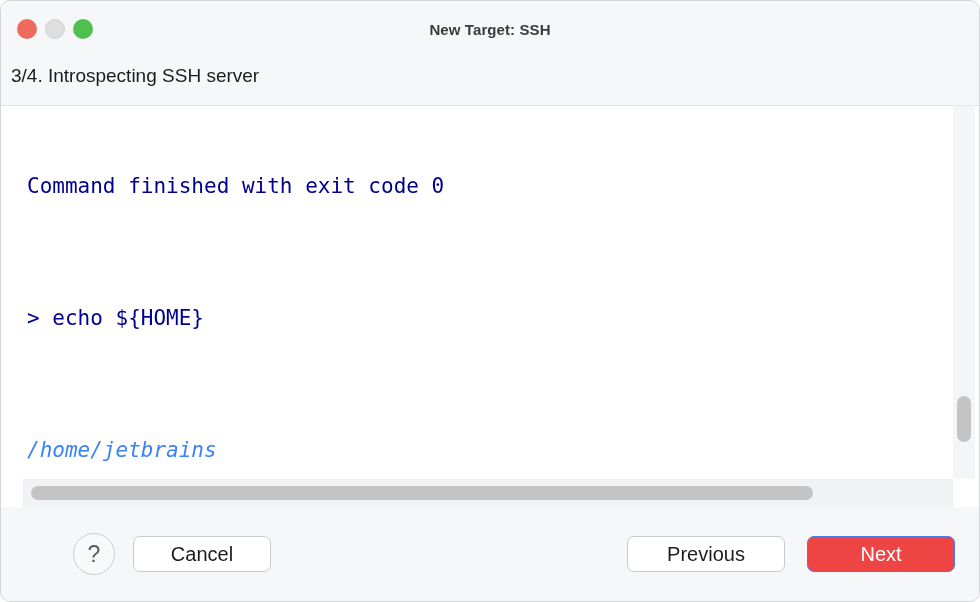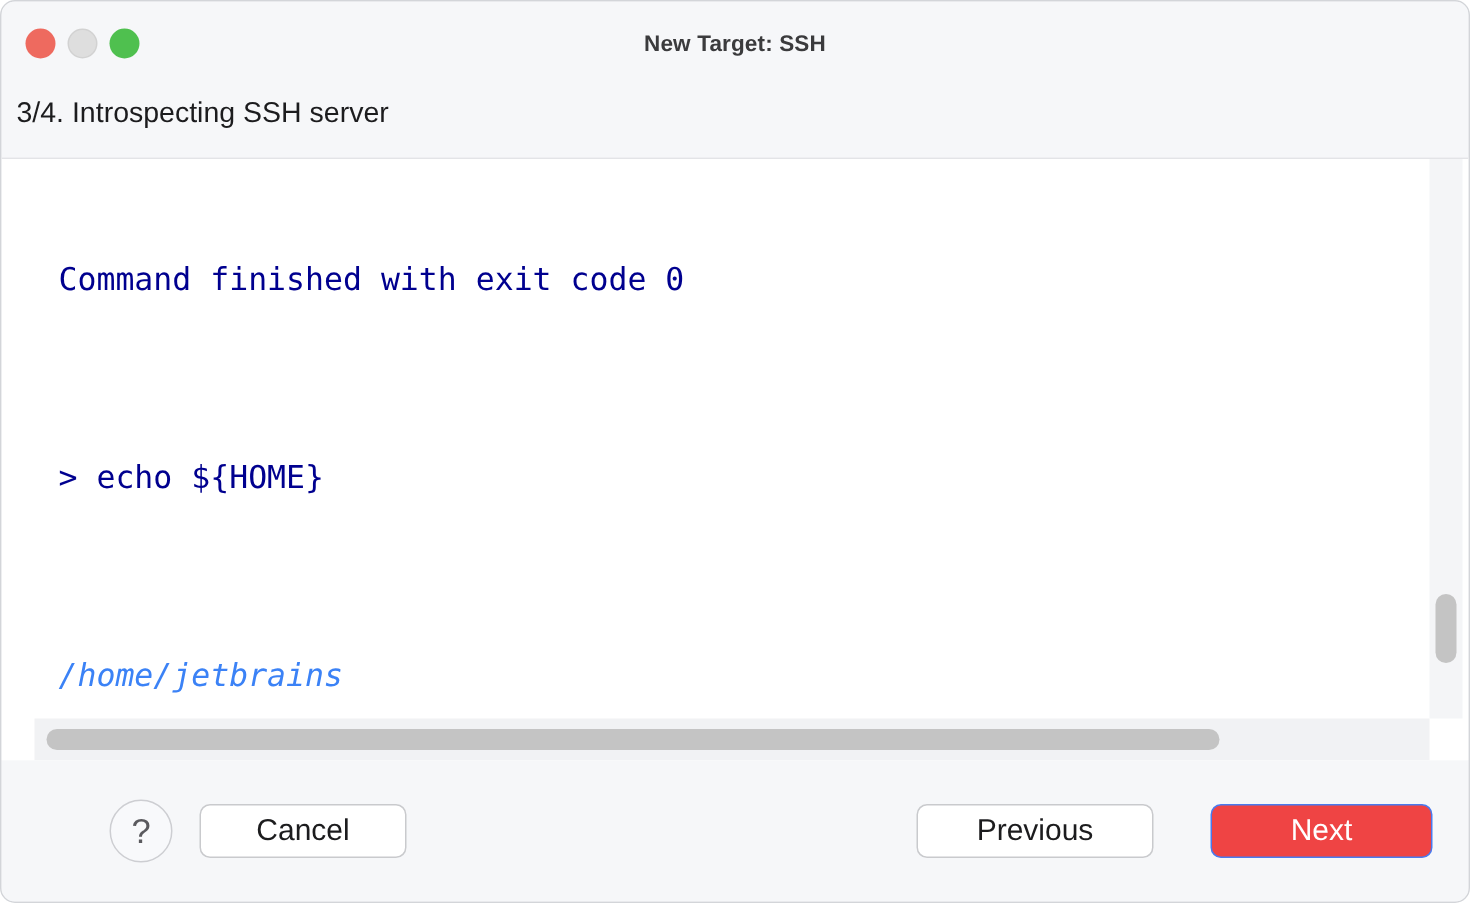--- a/index.html
+++ b/index.html
@@ -81,21 +81,21 @@
     border-top: 1px solid #e3e4e7;
     overflow: hidden;
   }
   .console-inner {
     position: absolute;
     left: 0;
     right: 0;
     top: 0;
     bottom: 0;
     background: #ffffff;
-    padding-left: 22px;
+    padding-left: 10px;
   }
   .console-text {
     font-family: "DejaVu Sans Mono", "Liberation Mono", monospace;
     font-size: 21px;
     line-height: 44px;
     white-space: pre;
     color: #111113;
     padding-left: 16px;
     margin-top: -30px;
   }
@@ -145,21 +145,21 @@
     flex: 0 0 auto;
     height: 94px;
     background: #f6f7f9;
     display: flex;
     align-items: center;
     padding: 0 24px;
     box-sizing: border-box;
     position: relative;
   }
   .footer-left  { display: flex; align-items: center; gap: 18px; }
-  .footer-right { display: flex; align-items: center; gap: 38px; margin-left: auto; }
+  .footer-right { display: flex; align-items: center; gap: 22px; margin-left: auto; }
 
   .help-btn {
     width: 42px;
     height: 42px;
     border-radius: 50%;
     border: 1px solid #cdced2;
     background: #f8f9fb;
     color: #5a5a5e;
     font-size: 23px;
     display: flex;

